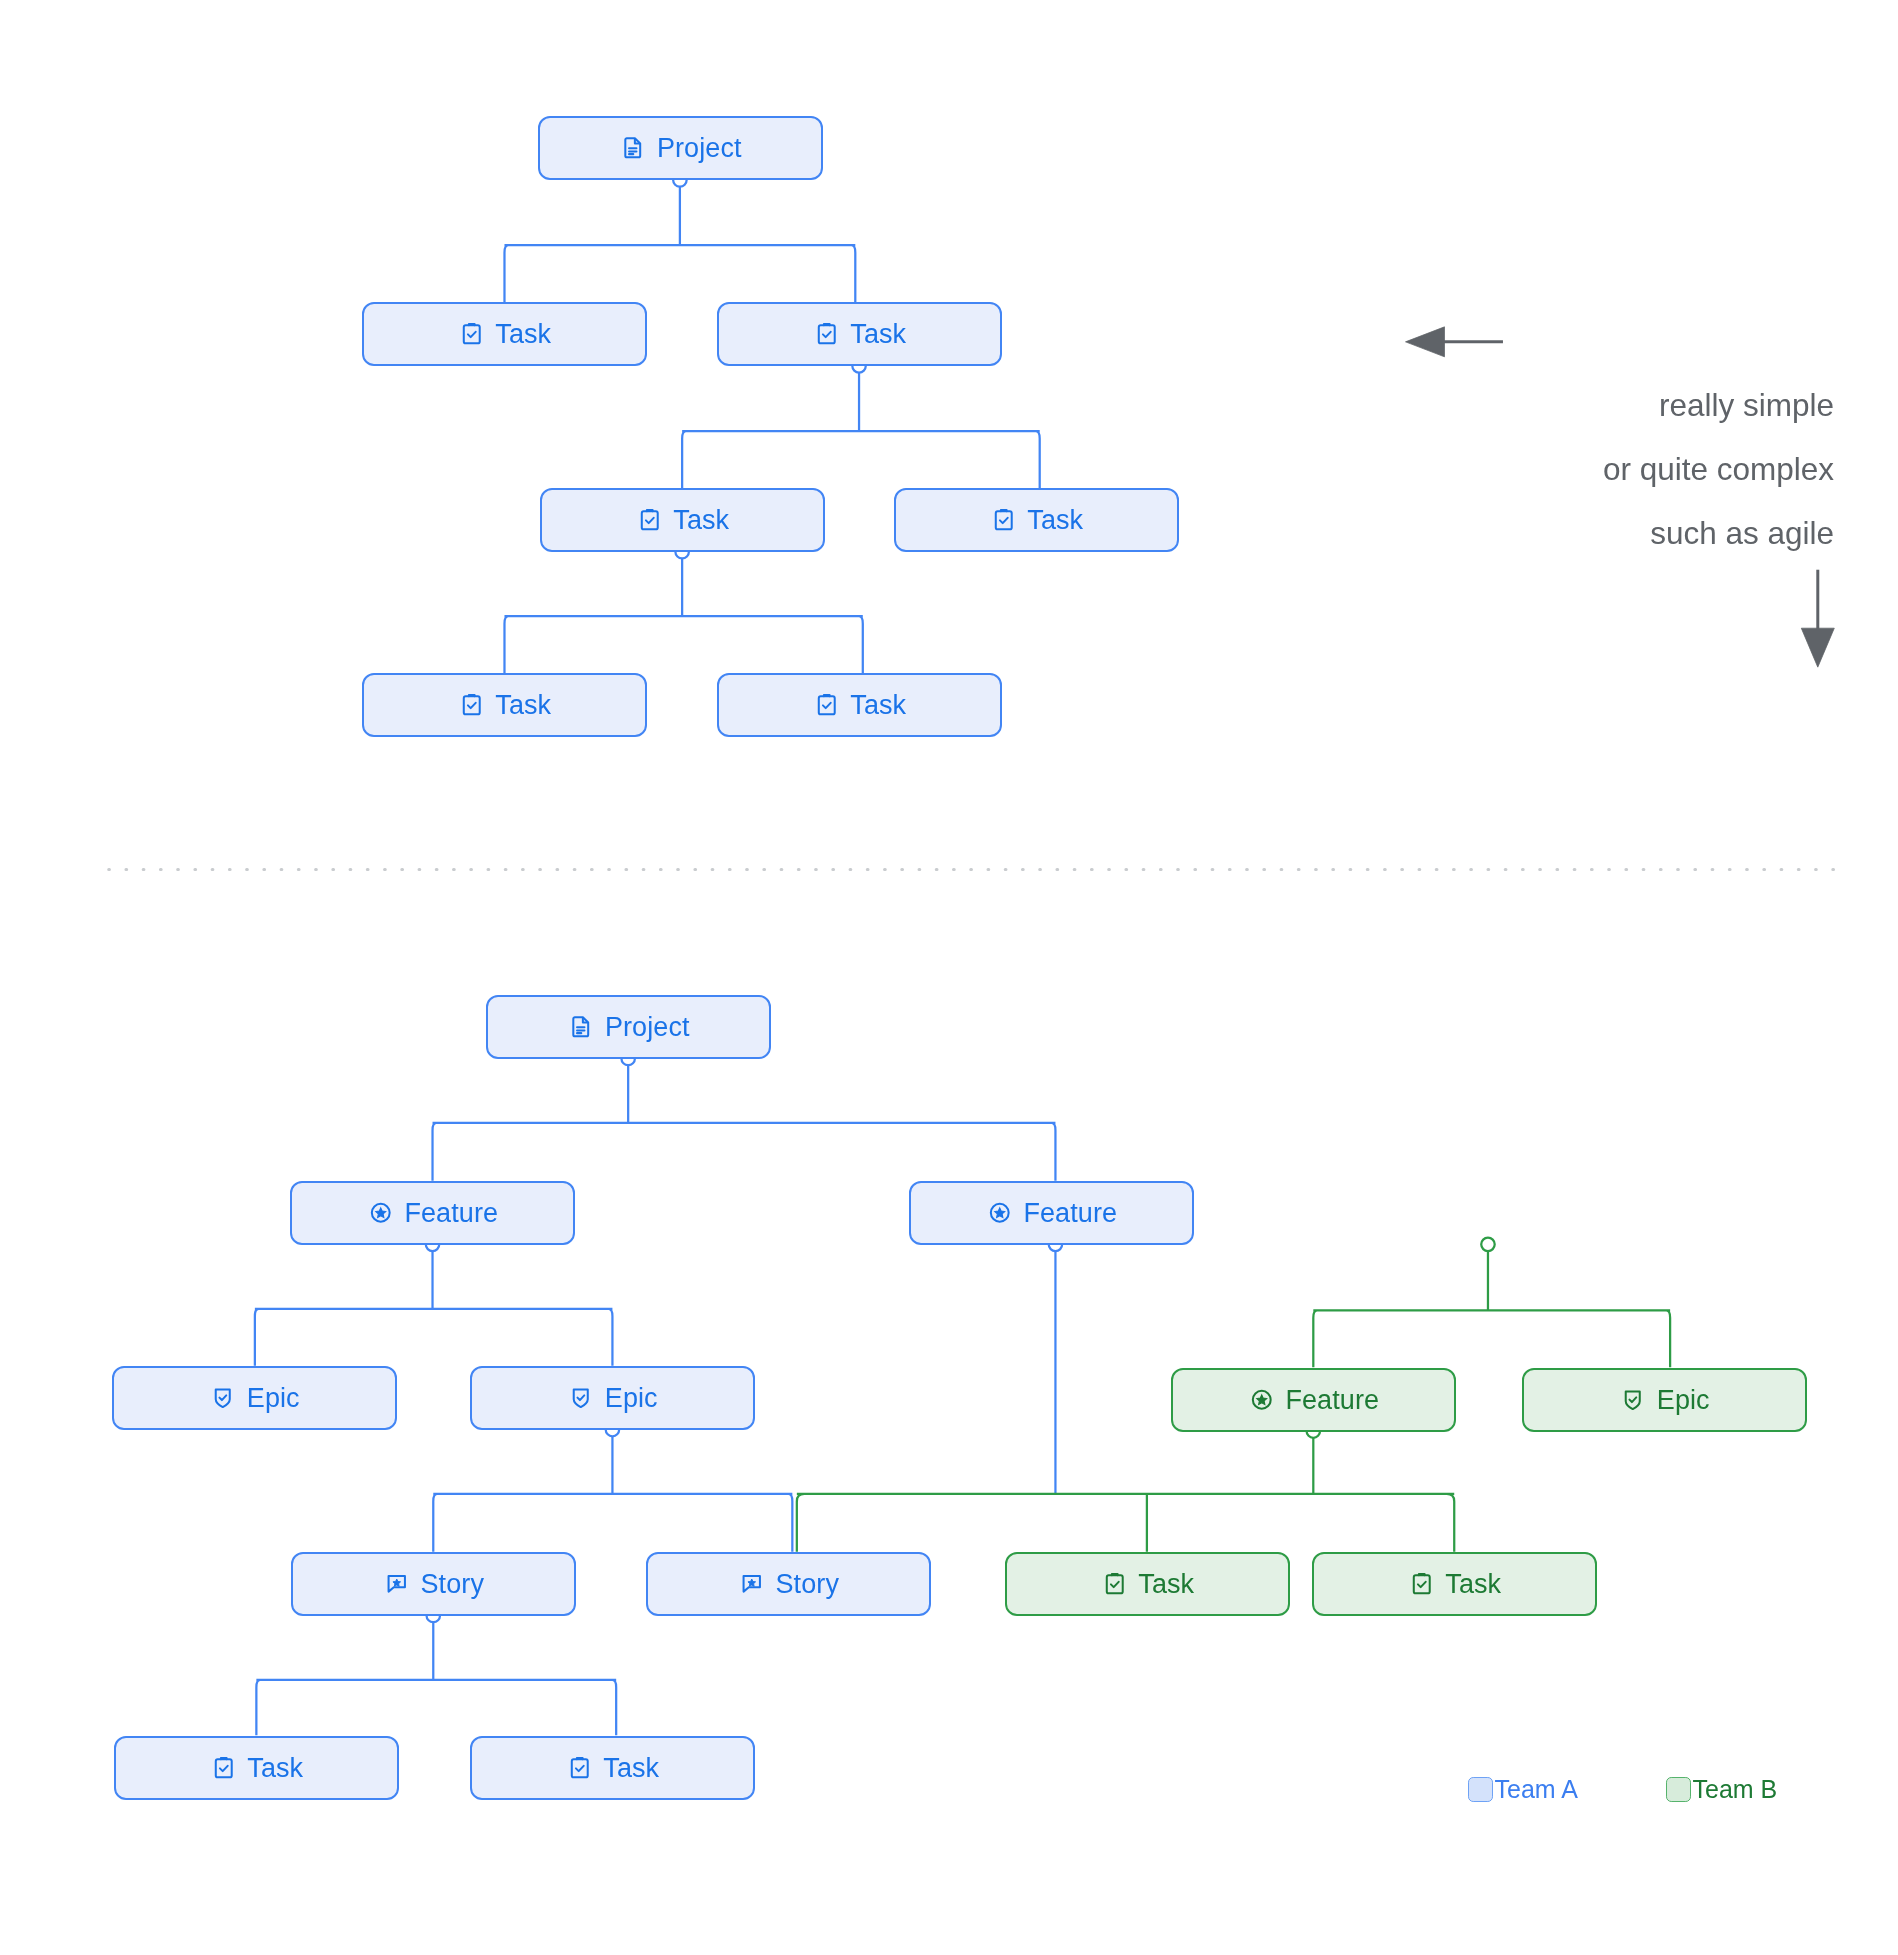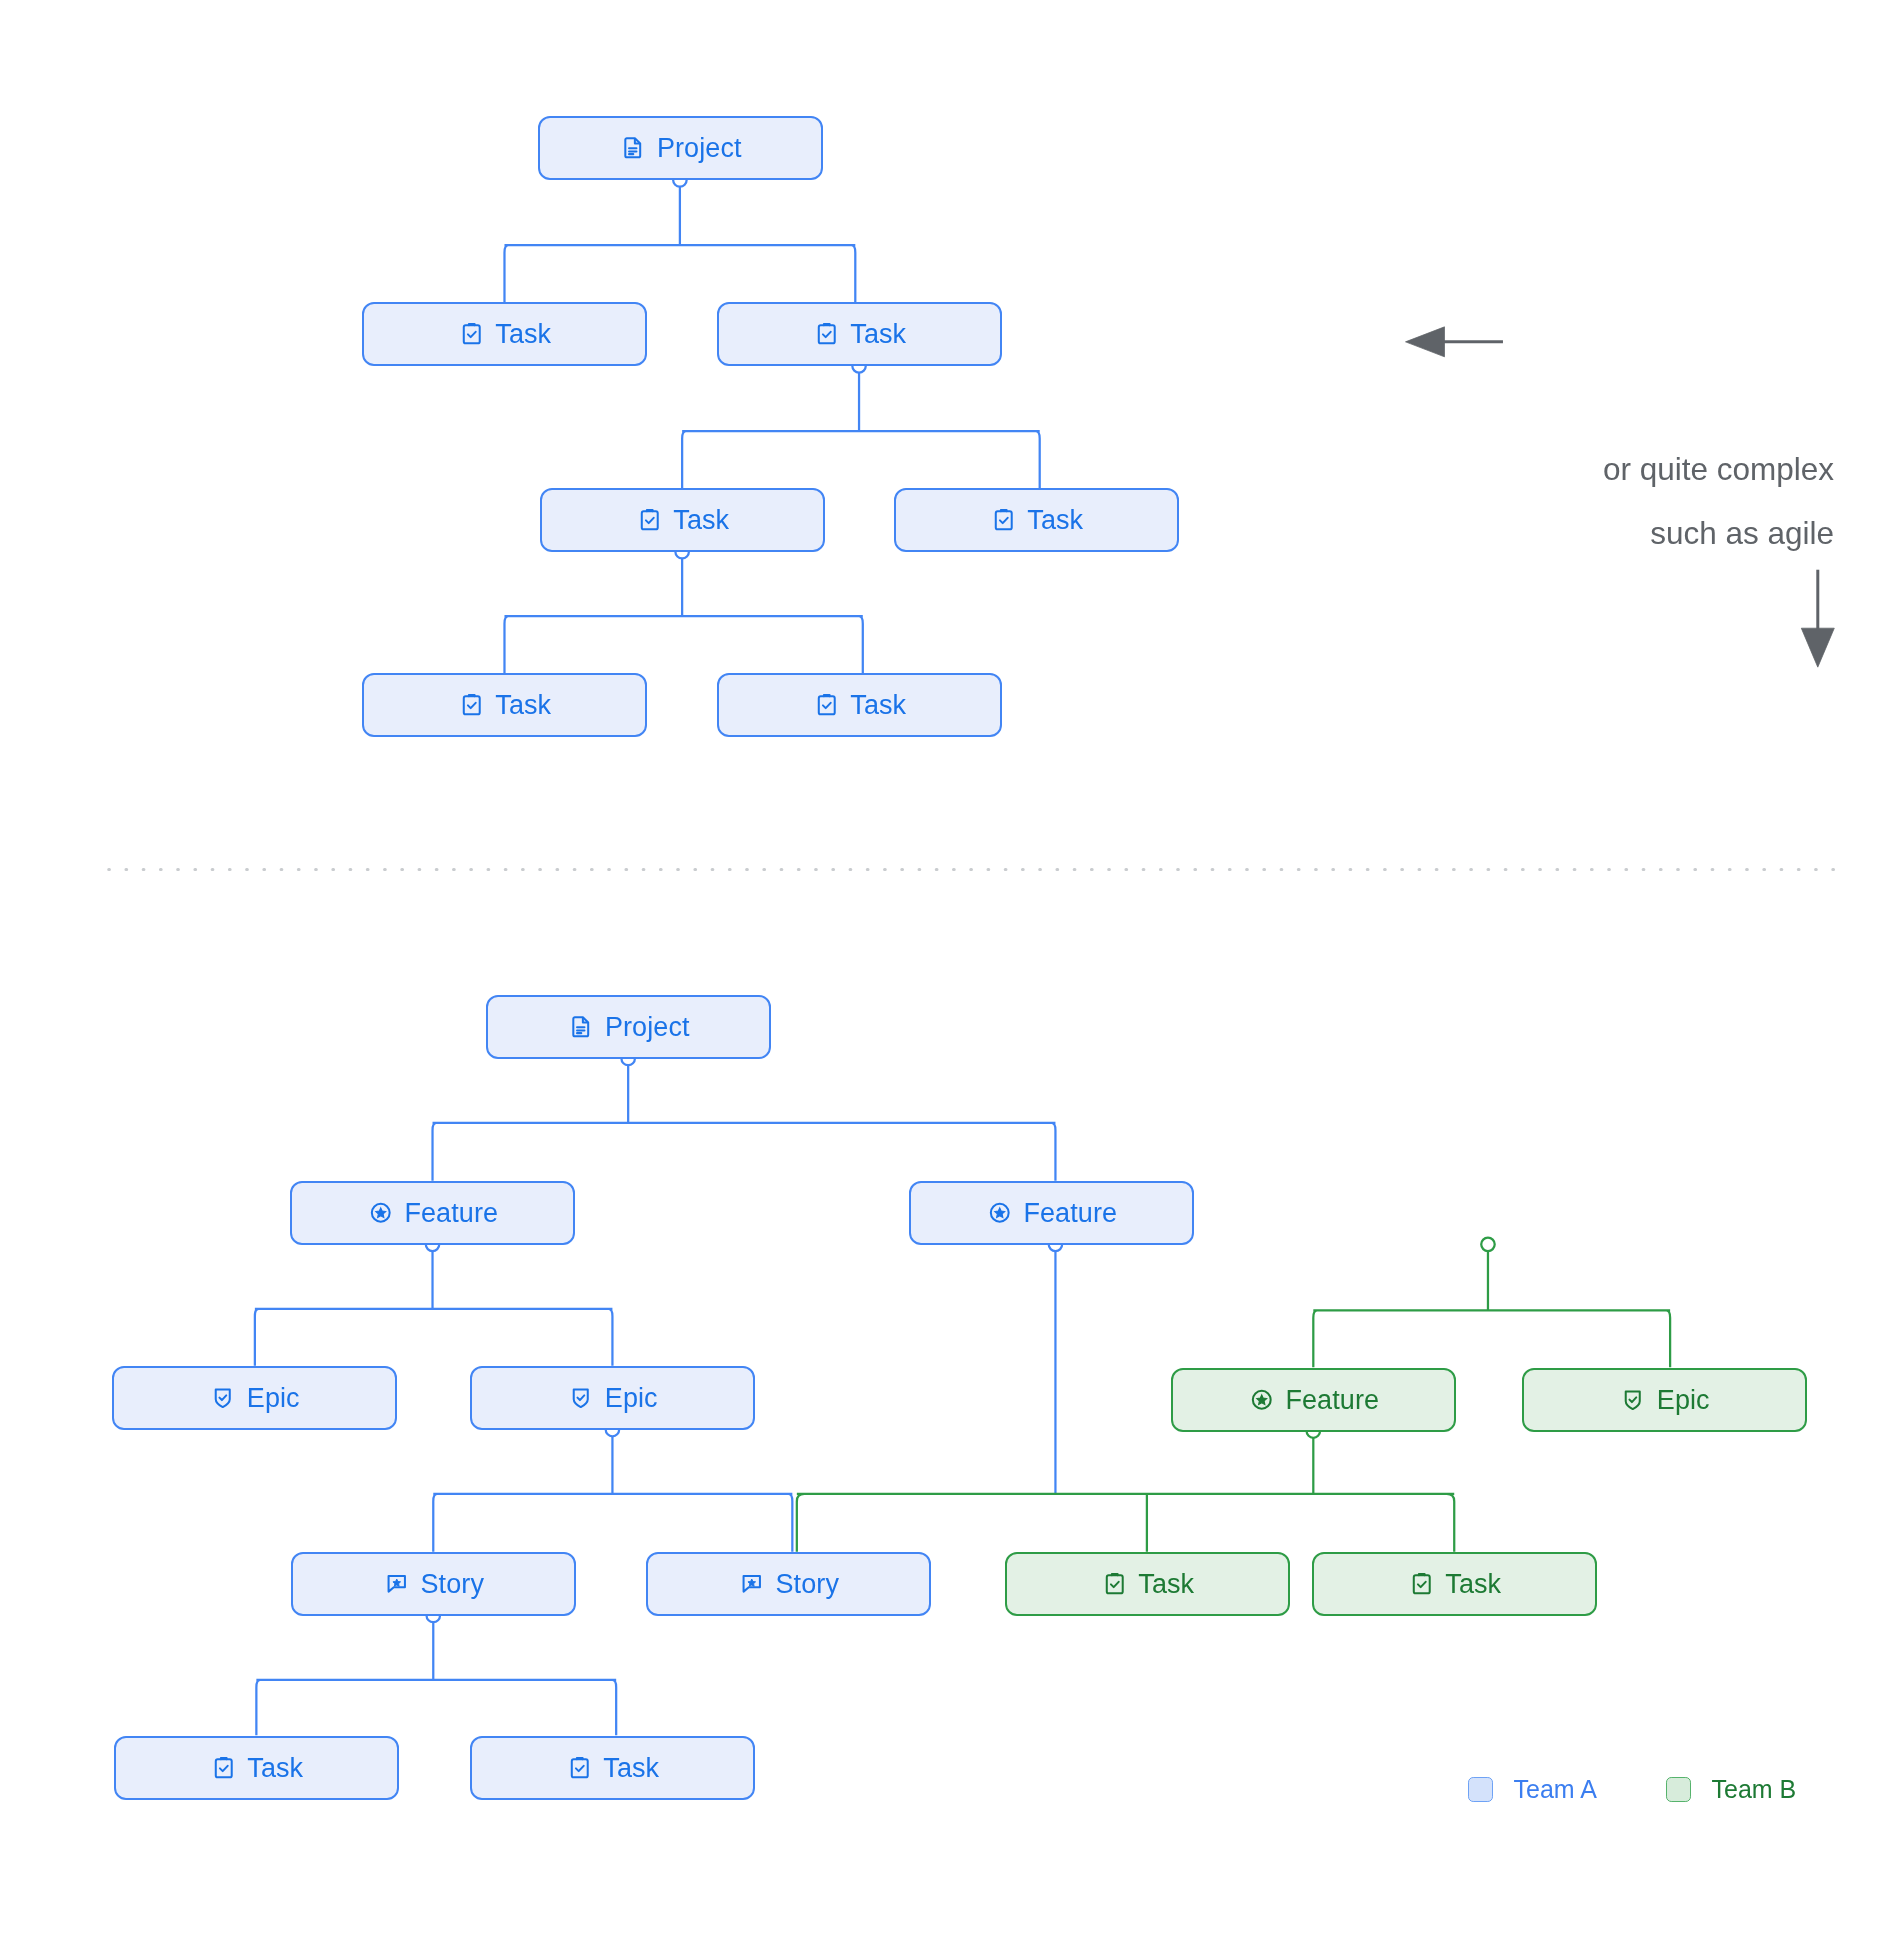--- a/index.html
+++ b/index.html
@@ -67,21 +67,21 @@
     font-size: 31.5px;
     line-height: 1.22;
     text-align: right;
     white-space: nowrap;
   }
 
   .legend {
     position: absolute;
     display: flex;
     align-items: center;
-    gap: 21px;
+    gap: 2px;
     font-size: 25px;
   }
   .legend .sw {
     width: 22.5px;
     height: 22.5px;
     border-radius: 5.2px;
     border-width: 1.5px;
     border-style: solid;
     flex: 0 0 22.5px;
   }
@@ -222,20 +222,21 @@
     <span class="ic">
         <svg width="25.5" height="25.5" viewBox="0 0 24 24" fill="none" stroke="#1a73e8" stroke-width="1.9" stroke-linejoin="round">
           <rect x="4.5" y="4" width="15" height="17" rx="1.8"></rect>
           <path d="M9.3 4V2.8h5.4V4" stroke-linecap="round"></path>
           <path d="M8.4 12.6l2.6 2.6 4.7-5" stroke-linecap="round"></path>
         </svg>
       </span>
     <span class="lbl">Task</span>
   </div>
 
+  <div class="annot" style="left:1275px;top:386px;width:559px;">really simple</div>
   <div class="annot" style="left:1275px;top:450px;width:559px;">or quite complex</div>
   <div class="annot" style="left:1275px;top:514px;width:559px;">such as agile</div>
 
   <div class="node blue" style="left:486px;top:995px;width:285px;height:64px;">
     <span class="ic">
         <svg width="25.5" height="25.5" viewBox="0 0 24 24" fill="none" stroke="#1a73e8" stroke-width="1.9" stroke-linejoin="round">
           <path d="M14 3H6.5A1.5 1.5 0 0 0 5 4.5v15A1.5 1.5 0 0 0 6.5 21h11a1.5 1.5 0 0 0 1.5-1.5V8z"></path>
           <path d="M14 3v5h5"></path>
           <path d="M8.5 12.5h7M8.5 15.5h7M8.5 18h4" stroke-linecap="round"></path>
         </svg>

